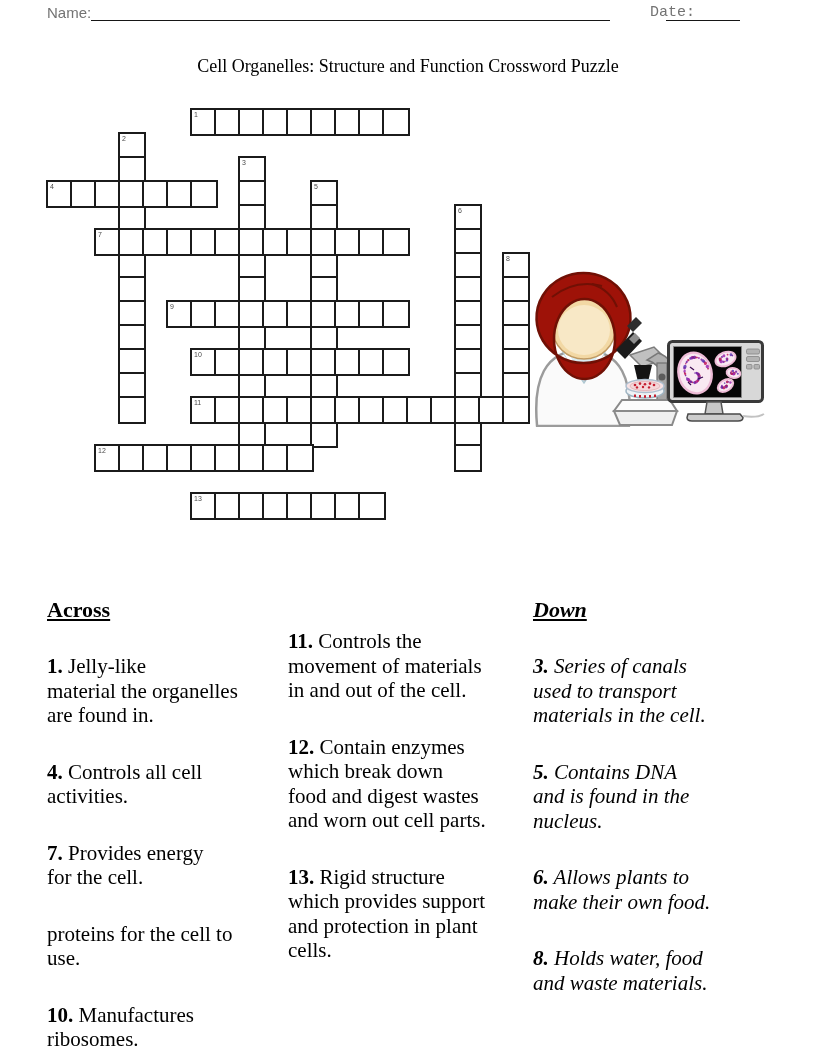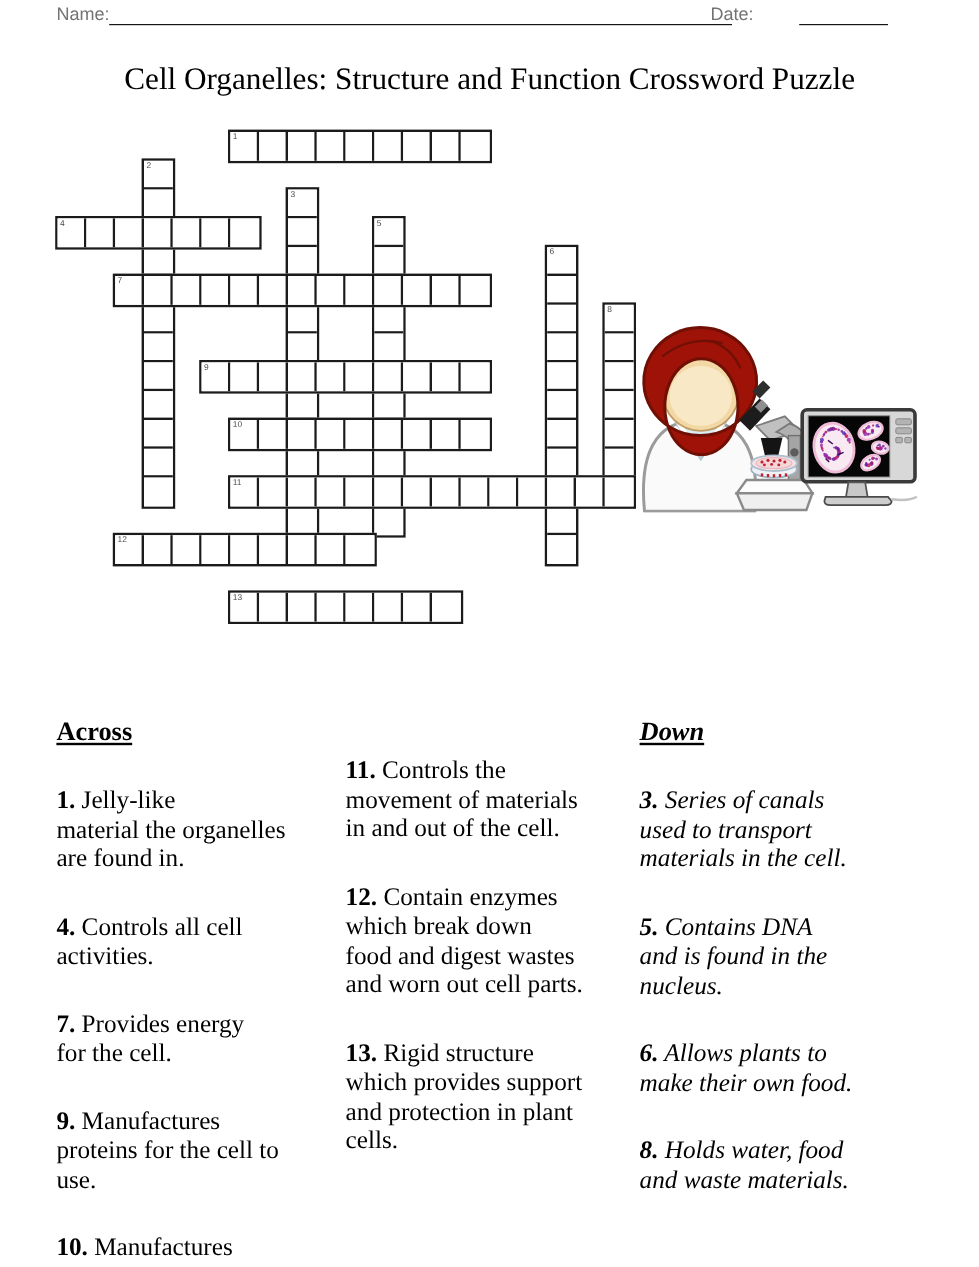--- a/index.html
+++ b/index.html
@@ -1,27 +1,27 @@
 <!DOCTYPE html>
 <html><head>
 <meta charset="utf-8">
 <style>
   html,body{margin:0;padding:0;background:#fff;}
   .page{position:relative;width:816px;height:1056px;background:#ffffff;overflow:hidden;
         font-family:"Liberation Serif",serif;color:#000;}
   
   .hdr-label{position:absolute;top:4px;font:15px "Liberation Sans",sans-serif;color:#737373;}
   .name-label{left:47px;}
-  .date-label{left:592px;}
+  .date-label{left:650px;font-family:Liberation Mono, monospace;}
   .blank-line{position:absolute;top:19px;height:1px;border-bottom:1.8px solid #161616;}
   .name-line{left:91px;width:519px;}
   .date-line{left:666px;width:74px;}
   
   .title{position:absolute;left:0;top:51px;width:816px;text-align:center;
-         font-family:"Liberation Serif",serif;font-size:26px;line-height:30px;}
+         font-family:"Liberation Serif",serif;font-size:18px;line-height:30px;}
   
   .grid{position:absolute;left:48px;top:110px;width:480px;height:408px;}
   .word{position:absolute;display:flex;border:2px solid #1b1b1b;background:#fff;box-sizing:content-box;}
   .word.down{flex-direction:column;}
   .cell{width:24px;height:24px;box-sizing:border-box;background:#fff;}
   .word.across .cell.sep{border-right:2px solid #1b1b1b;}
   .word.down .cell.sep{border-bottom:2px solid #1b1b1b;}
   .cellnum{position:absolute;z-index:6;font:7px "Liberation Sans",sans-serif;color:#4a4a4a;
            pointer-events:none;}
   
@@ -389,21 +389,20 @@
         </div>
         <div class="clue">
           <div class="cl"><span class="cn">4.</span> Controls all cell</div>
           <div class="cl">activities.</div>
         </div>
         <div class="clue">
           <div class="cl"><span class="cn">7.</span> Provides energy</div>
           <div class="cl">for the cell.</div>
         </div>
         <div class="clue">
-          <div class="cl"><span class="cn">9.</span> Manufactures</div>
           <div class="cl">proteins for the cell to</div>
           <div class="cl">use.</div>
         </div>
         <div class="clue">
           <div class="cl"><span class="cn">10.</span> Manufactures</div>
           <div class="cl">ribosomes.</div>
         </div>
       </div>
     <div class="clue-col" id="clue-col-2" style="left:288px;width:246px;">
         <div class="clue">

